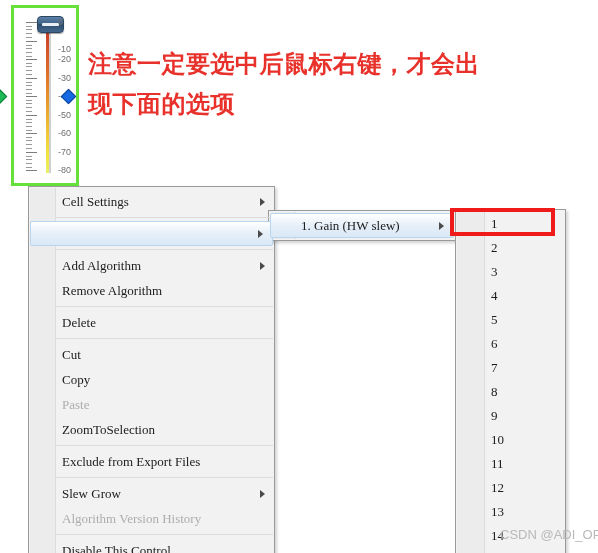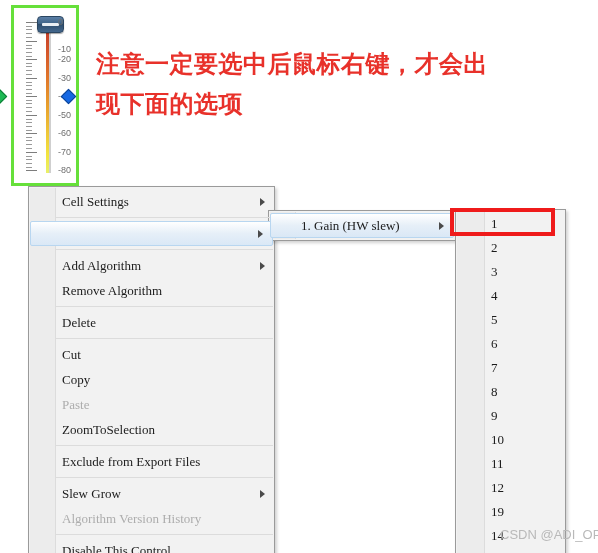--- a/index.html
+++ b/index.html
@@ -308,21 +308,21 @@
         <div class="scale-label" style="top: 103px;">-50</div>
         <div class="scale-label" style="top: 121px; text-align: center;">-60</div>
         <div class="scale-label" style="top: 140px;">-70</div>
         <div class="scale-label" style="top: 158px;">-80</div>
       </div>
   </div>
 </div>
 <div class="diamond" id="marker-green" style="background: rgb(29, 185, 84);"></div>
 <div class="diamond" id="marker-blue" style="background: rgb(22, 104, 227);"></div>
 
-<div id="annotation" style="color: rgb(232, 49, 42); margin-left: 8px;">
+<div id="annotation" style="color: rgb(232, 49, 42);">
   <div>注意一定要选中后鼠标右键，才会出</div>
   <div>现下面的选项</div>
 </div>
 
 <div class="menu" id="menu-main">
   <div class="menu-gutter"></div>
 <div class="menu-item"><span>Cell Settings</span><span class="arrow"></span></div>
     <div class="menu-sep"></div>
     <div class="menu-item highlight"><span class="arrow"></span></div>
     <div class="menu-sep"></div>
@@ -356,20 +356,20 @@
     <div class="menu-item"><span>3</span></div>
     <div class="menu-item"><span>4</span></div>
     <div class="menu-item"><span>5</span></div>
     <div class="menu-item"><span>6</span></div>
     <div class="menu-item"><span>7</span></div>
     <div class="menu-item"><span>8</span></div>
     <div class="menu-item"><span>9</span></div>
     <div class="menu-item"><span>10</span></div>
     <div class="menu-item"><span>11</span></div>
     <div class="menu-item"><span>12</span></div>
-    <div class="menu-item"><span>19</span></div>
+    <div class="menu-item"><span>13</span></div>
     <div class="menu-item"><span>14</span></div>
     <div class="menu-item"><span>15</span></div>
   </div>
 
 <div id="red-box" style="border-color: rgb(239, 27, 27);"></div>
 
 <div id="watermark">CSDN @ADI_OP</div>
 
 </body></html>

